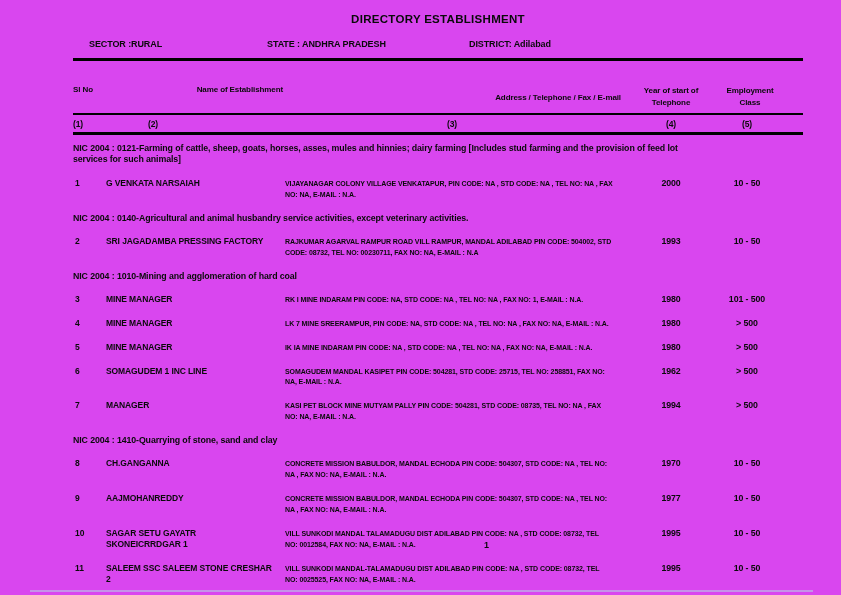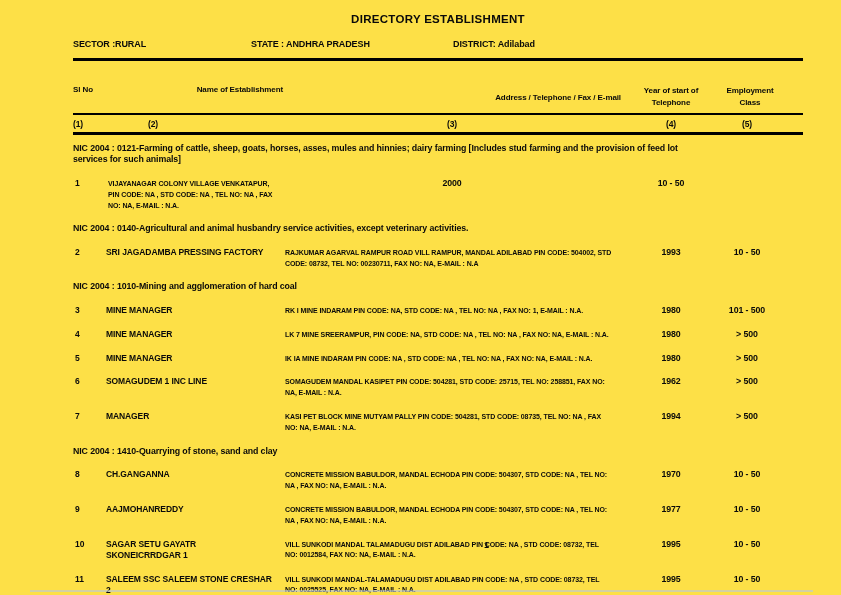--- a/index.html
+++ b/index.html
@@ -1,23 +1,23 @@
 <!DOCTYPE html>
 <html><head>
 <meta charset="utf-8">
 <style>
   html,body { margin:0; padding:0; background:#ffffff; }
   .page {
-    position:relative; width:841px; height:595px; background:#fde047;
+    position:relative; width:841px; height:595px; background:#d946ef;
     font-family:"Liberation Sans", sans-serif; font-weight:bold; color:#0a0a0a;
     letter-spacing:-0.1px; overflow:hidden;
   }
   .content { padding:8px 38px 0 73px; }
   .doc-title { text-align:center; font-size:11.5px; letter-spacing:0.3px; padding-top:5px; }
-  .meta { display:flex; margin-top:14px; font-size:9px; }
+  .meta { display:flex; margin-top:14px; font-size:9px;margin-left:16px; }
   .meta-sector { width:178px; }
   .meta-state  { width:202px; }
   .rule { height:3px; background:#000; }
   .rule-mid { height:2px; background:#000; }
   .grid { display:grid; grid-template-columns:33px 177px 338px 100px 52px; }
   .thead { font-size:8px; padding:24px 0 4px; align-items:start; }
   .th-name { text-align:right; }
   .th-address { text-align:right; align-self:center; }
   .th-year, .th-emp { text-align:center; line-height:1.5; }
   .th-year span { display:inline-block; width:64px; }
@@ -75,20 +75,21 @@
 
     <div class="rule"></div>
 
     <div id="table-body">
   <div class="section">
     <div class="section-heading">NIC 2004 : 0121-Farming of cattle, sheep, goats, horses, asses, mules and hinnies; dairy farming  [Includes stud farming and the provision of feed lot
 services for such animals]</div>
     <div>
   <div class="grid row">
     <span class="cell-sl">1</span>
+    <span class="cell-name">G VENKATA NARSAIAH</span>
     <span class="cell-address">VIJAYANAGAR COLONY VILLAGE VENKATAPUR,  PIN CODE: NA , STD CODE: NA , TEL NO: NA , FAX NO: NA, E-MAIL : N.A.</span>
     <span class="cell-year">2000</span>
     <span class="cell-emp">10 - 50</span>
   </div>
 </div>
   </div>
 
   <div class="section">
     <div class="section-heading">NIC 2004 : 0140-Agricultural and animal husbandry service activities, except veterinary activities.</div>
     <div>

